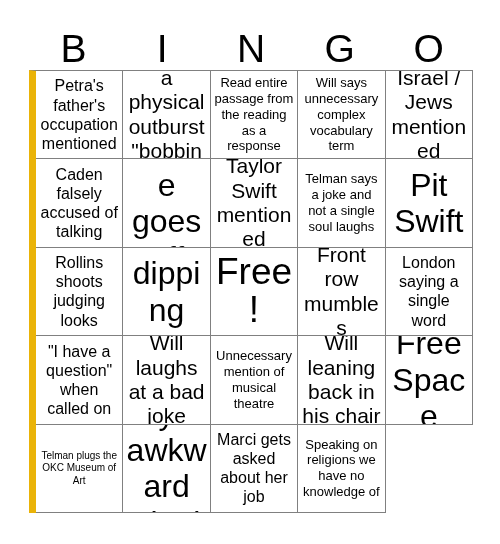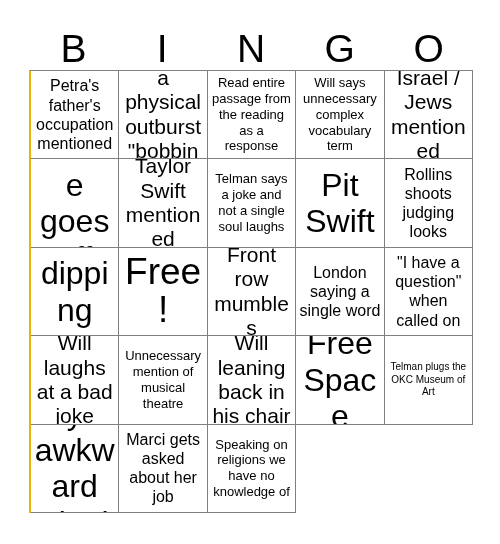--- a/index.html
+++ b/index.html
@@ -46,21 +46,21 @@
     position: absolute;
     left: 29px;
     top: 70px;
     width: 444px;
     height: 443px;
     box-sizing: border-box;
     display: grid;
     grid-template-columns: repeat(5, 1fr);
     grid-template-rows: repeat(5, 1fr);
     border-top: 1px solid #808080;
-    border-left: 2px solid #eab308;
+    border-left: 7px solid #eab308;
     background: #ffffff;
   }
   .cell {
     box-sizing: border-box;
     border-right: 1px solid #808080;
     border-bottom: 1px solid #808080;
     display: flex;
     align-items: center;
     justify-content: center;
     text-align: center;
@@ -103,20 +103,23 @@
         <span class="cell-text">Lisa has a physical outburst "bobbing"</span>
       </div>
       <div class="cell sz-sm">
         <span class="cell-text">Read entire passage from the reading as a response</span>
       </div>
       <div class="cell sz-sm">
         <span class="cell-text">Will says unnecessary complex vocabulary term</span>
       </div>
       <div class="cell sz-lg">
         <span class="cell-text">Israel / Jews mentioned</span>
+      </div>
+      <div class="cell sz-md">
+        <span class="cell-text">Caden falsely accused of talking</span>
       </div>
       <div class="cell sz-xl">
         <span class="cell-text">Phone goes off</span>
       </div>
       <div class="cell sz-lg">
         <span class="cell-text">Taylor Swift mentioned</span>
       </div>
       <div class="cell sz-sm">
         <span class="cell-text">Telman says a joke and not a single soul laughs</span>
       </div>

